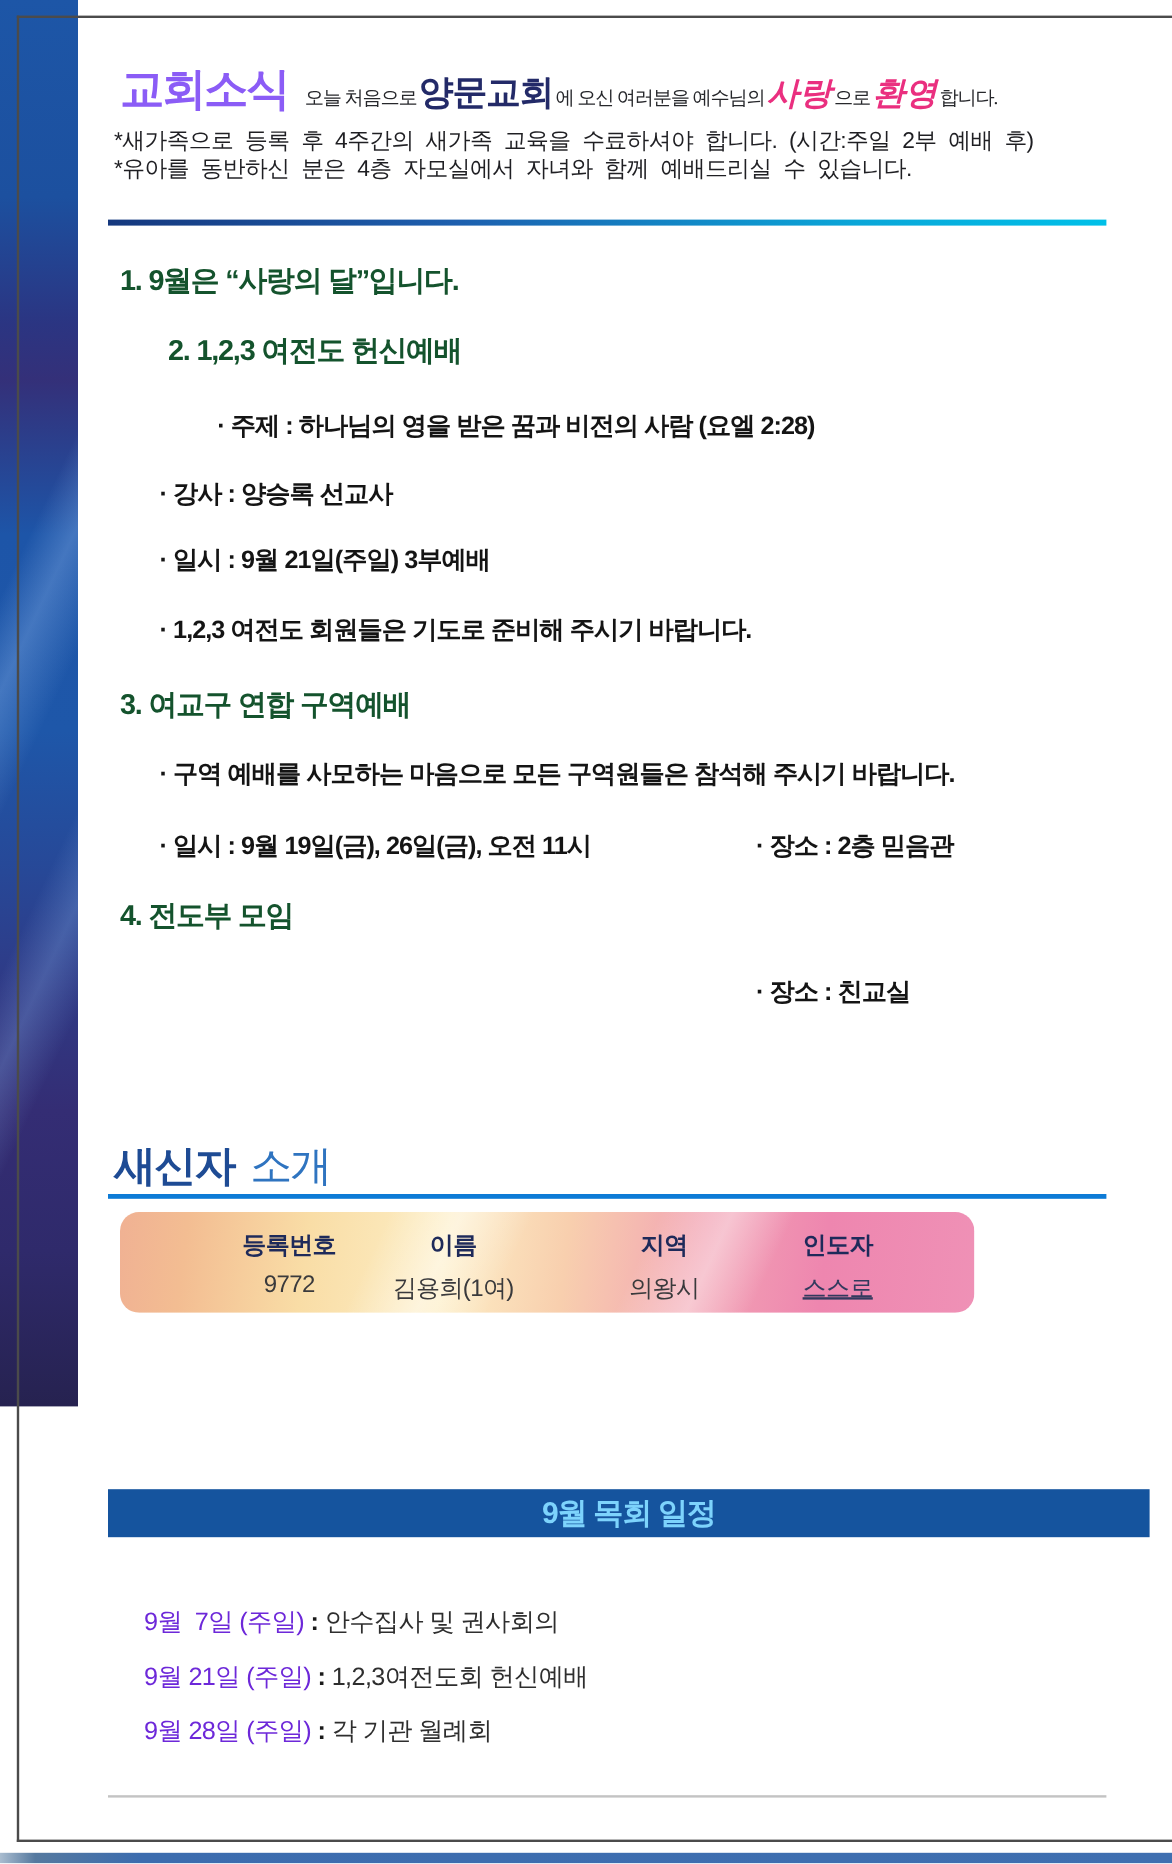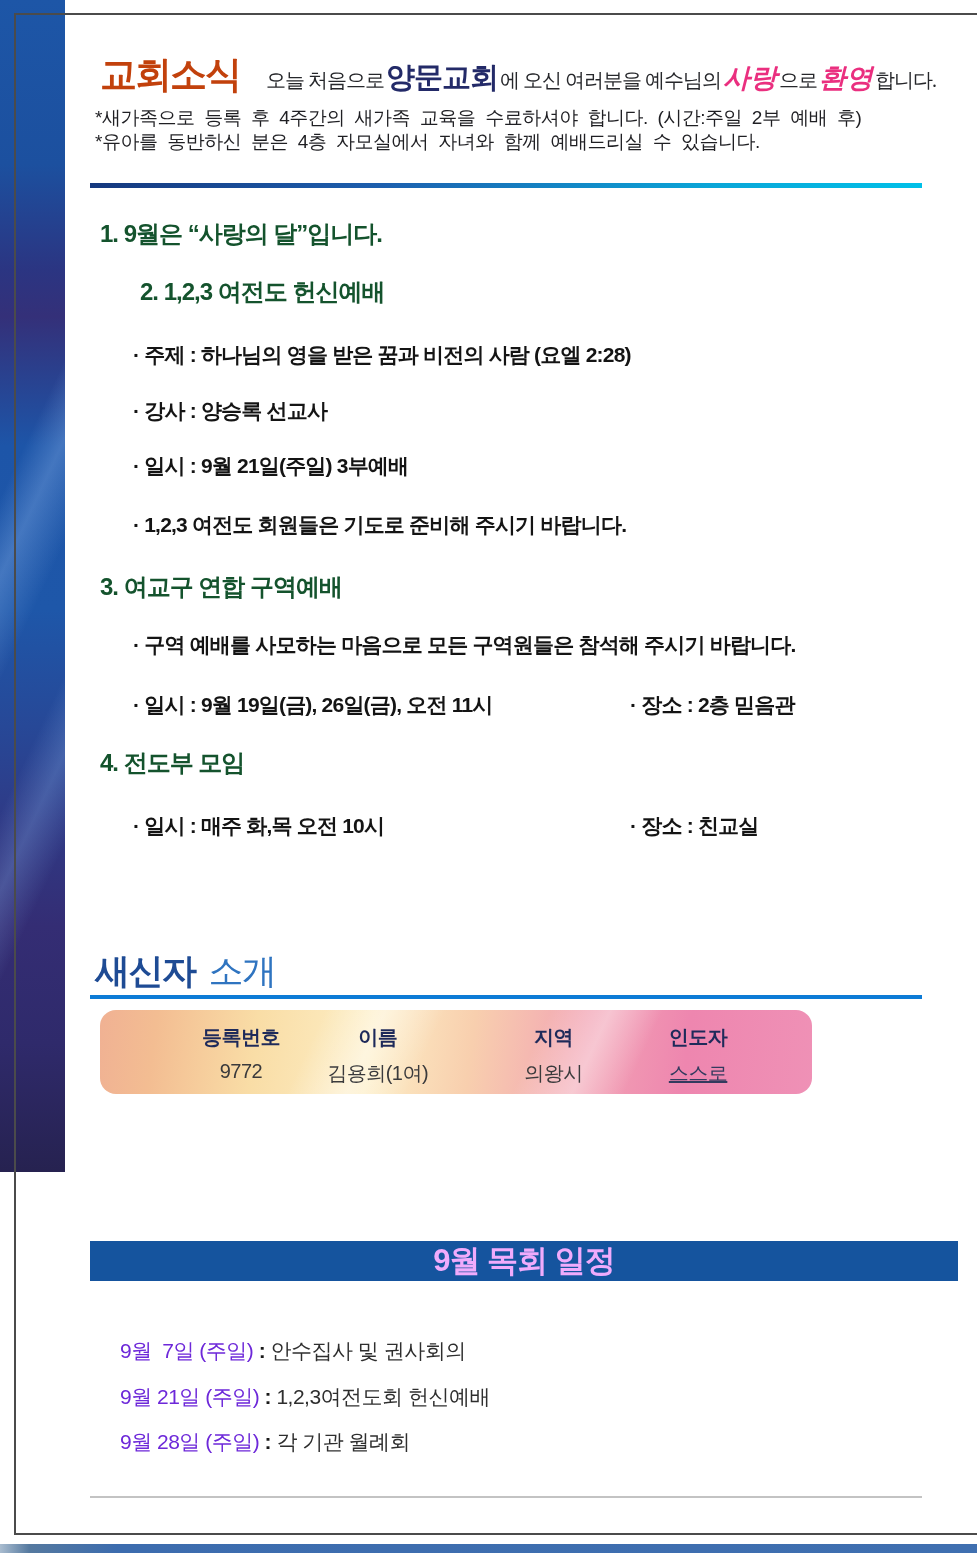--- a/index.html
+++ b/index.html
@@ -21,22 +21,22 @@
   }
   .bottom-bar{
     position:absolute;left:0;top:1544px;width:977px;height:9px;
     background:linear-gradient(90deg,#a9bccf 0%,#55799f 3%,#3c6cae 12%,#3f6fb0 100%);
   }
   
   .header-line{
     position:absolute;left:100px;top:50px;width:840px;
     display:flex;align-items:baseline;white-space:nowrap;
   }
-  .hl-title{font-size:37px;font-weight:bold;color:#c2410c;letter-spacing:-2px;margin-right:26px;}
-  .hl-serif{font-size:20px;color:#26272b;font-family:"Liberation Serif","DejaVu Serif",serif;letter-spacing:-1px;}
+  .hl-title{font-size:37px;font-weight:bold;color:#8b5cf6;letter-spacing:-2px;margin-right:14px;}
+  .hl-serif{font-size:16px;color:#26272b;font-family:"Liberation Serif","DejaVu Serif",serif;letter-spacing:-1px;}
   .hl-church{font-size:29px;font-weight:bold;color:#232a68;letter-spacing:-1px;margin:0 2px;}
   .hl-pink{font-size:27px;font-weight:bold;font-style:italic;color:#ea2f7f;font-family:"Liberation Serif","DejaVu Serif",serif;margin:0 2px;}
   .notes{
     position:absolute;left:95px;top:106px;width:845px;
     font-size:19px;line-height:24px;color:#1f1f23;font-weight:500;
     letter-spacing:-0.5px;word-spacing:5px;
   }
   .divider{
     position:absolute;left:90px;top:183px;width:832px;height:5px;
     background:linear-gradient(90deg,#15387e 0%,#1d5fae 35%,#0aa6d8 75%,#00c0e8 100%);
@@ -48,21 +48,21 @@
   }
   .bullet{
     position:absolute;left:133px;font-size:21px;font-weight:600;color:#141414;
     letter-spacing:-0.8px;white-space:nowrap;
   }
   .bullet-right{
     position:absolute;left:630px;font-size:21px;font-weight:600;color:#141414;
     letter-spacing:-0.8px;white-space:nowrap;
   }
   .h1a{top:218px;} .h2a{top:276px;margin-left:40px;}
-  .b2a{top:341px;} .b2b{top:397px;} .b2c{top:452px;} .b2d{top:511px;}
+  .b2a{top:341px;margin-left:48px;} .b2b{top:397px;} .b2c{top:452px;} .b2d{top:511px;}
   .h3a{top:571px;}
   .b3a{top:631px;} .b3row{top:691px;}
   .h4a{top:747px;}
   .b4row{top:812px;}
   
   .nc-title{
     position:absolute;left:95px;top:948px;white-space:nowrap;
     letter-spacing:-1.5px;
   }
   .nc-bold{font-size:35px;font-weight:bold;color:#1e4b94;}
@@ -79,21 +79,21 @@
   .nt-cell{
     position:absolute;transform:translateX(-50%);white-space:nowrap;letter-spacing:-0.5px;
   }
   .nt-head{top:14px;font-size:20px;font-weight:bold;color:#1e2a5a;}
   .nt-val{top:50px;font-size:20px;font-weight:500;color:#3a3a3c;}
   .cx1{left:19.8%;} .cx2{left:39%;} .cx3{left:63.7%;} .cx4{left:84%;}
   .u{text-decoration:underline;color:#333a5e;}
   
   .banner{
     position:absolute;left:90px;top:1241px;width:868px;height:40px;background:#15549e;
-    color:#f0abfc;font-size:31px;font-weight:bold;text-align:center;line-height:40px;
+    color:#7dd3fc;font-size:25px;font-weight:bold;text-align:center;line-height:40px;
     letter-spacing:-1px;
   }
   .sched-row{position:absolute;left:120px;font-size:21px;white-space:nowrap;letter-spacing:-0.5px;}
   .sr1{top:1337px;} .sr2{top:1383px;} .sr3{top:1428px;}
   .sd-date{font-weight:400;color:#6d28d9;white-space:pre;}
   .sd-sep{font-weight:600;color:#1a1a1a;}
   .sd-desc{font-weight:400;color:#2e2e2e;}
   .gray-line{position:absolute;left:90px;top:1496px;width:832px;height:2px;background:#c3c3c3;}
 </style>
 </head>
@@ -130,21 +130,20 @@
   <div class="bullet b2b">· 강사 : 양승록 선교사</div>
   <div class="bullet b2c">· 일시 : 9월 21일(주일) 3부예배</div>
   <div class="bullet b2d">· 1,2,3 여전도 회원들은 기도로 준비해 주시기 바랍니다.</div>
 
   <div class="item-h h3a">3. 여교구 연합 구역예배</div>
   <div class="bullet b3a">· 구역 예배를 사모하는 마음으로 모든 구역원들은 참석해 주시기 바랍니다.</div>
   <div class="bullet b3row">· 일시 : 9월 19일(금), 26일(금), 오전 11시</div>
   <div class="bullet-right b3row">· 장소 : 2층 믿음관</div>
 
   <div class="item-h h4a">4. 전도부 모임</div>
-  <div class="bullet b4row">· 일시 : 매주 화,목 오전 10시</div>
   <div class="bullet-right b4row">· 장소 : 친교실</div>
 
   <div class="nc-title">
     <span class="nc-bold">새신자</span>
     <span class="nc-light">소개</span>
   </div>
   <div class="nc-underline"></div>
 
   <div class="nc-table">
     <span class="nt-cell nt-head cx1">등록번호</span>

